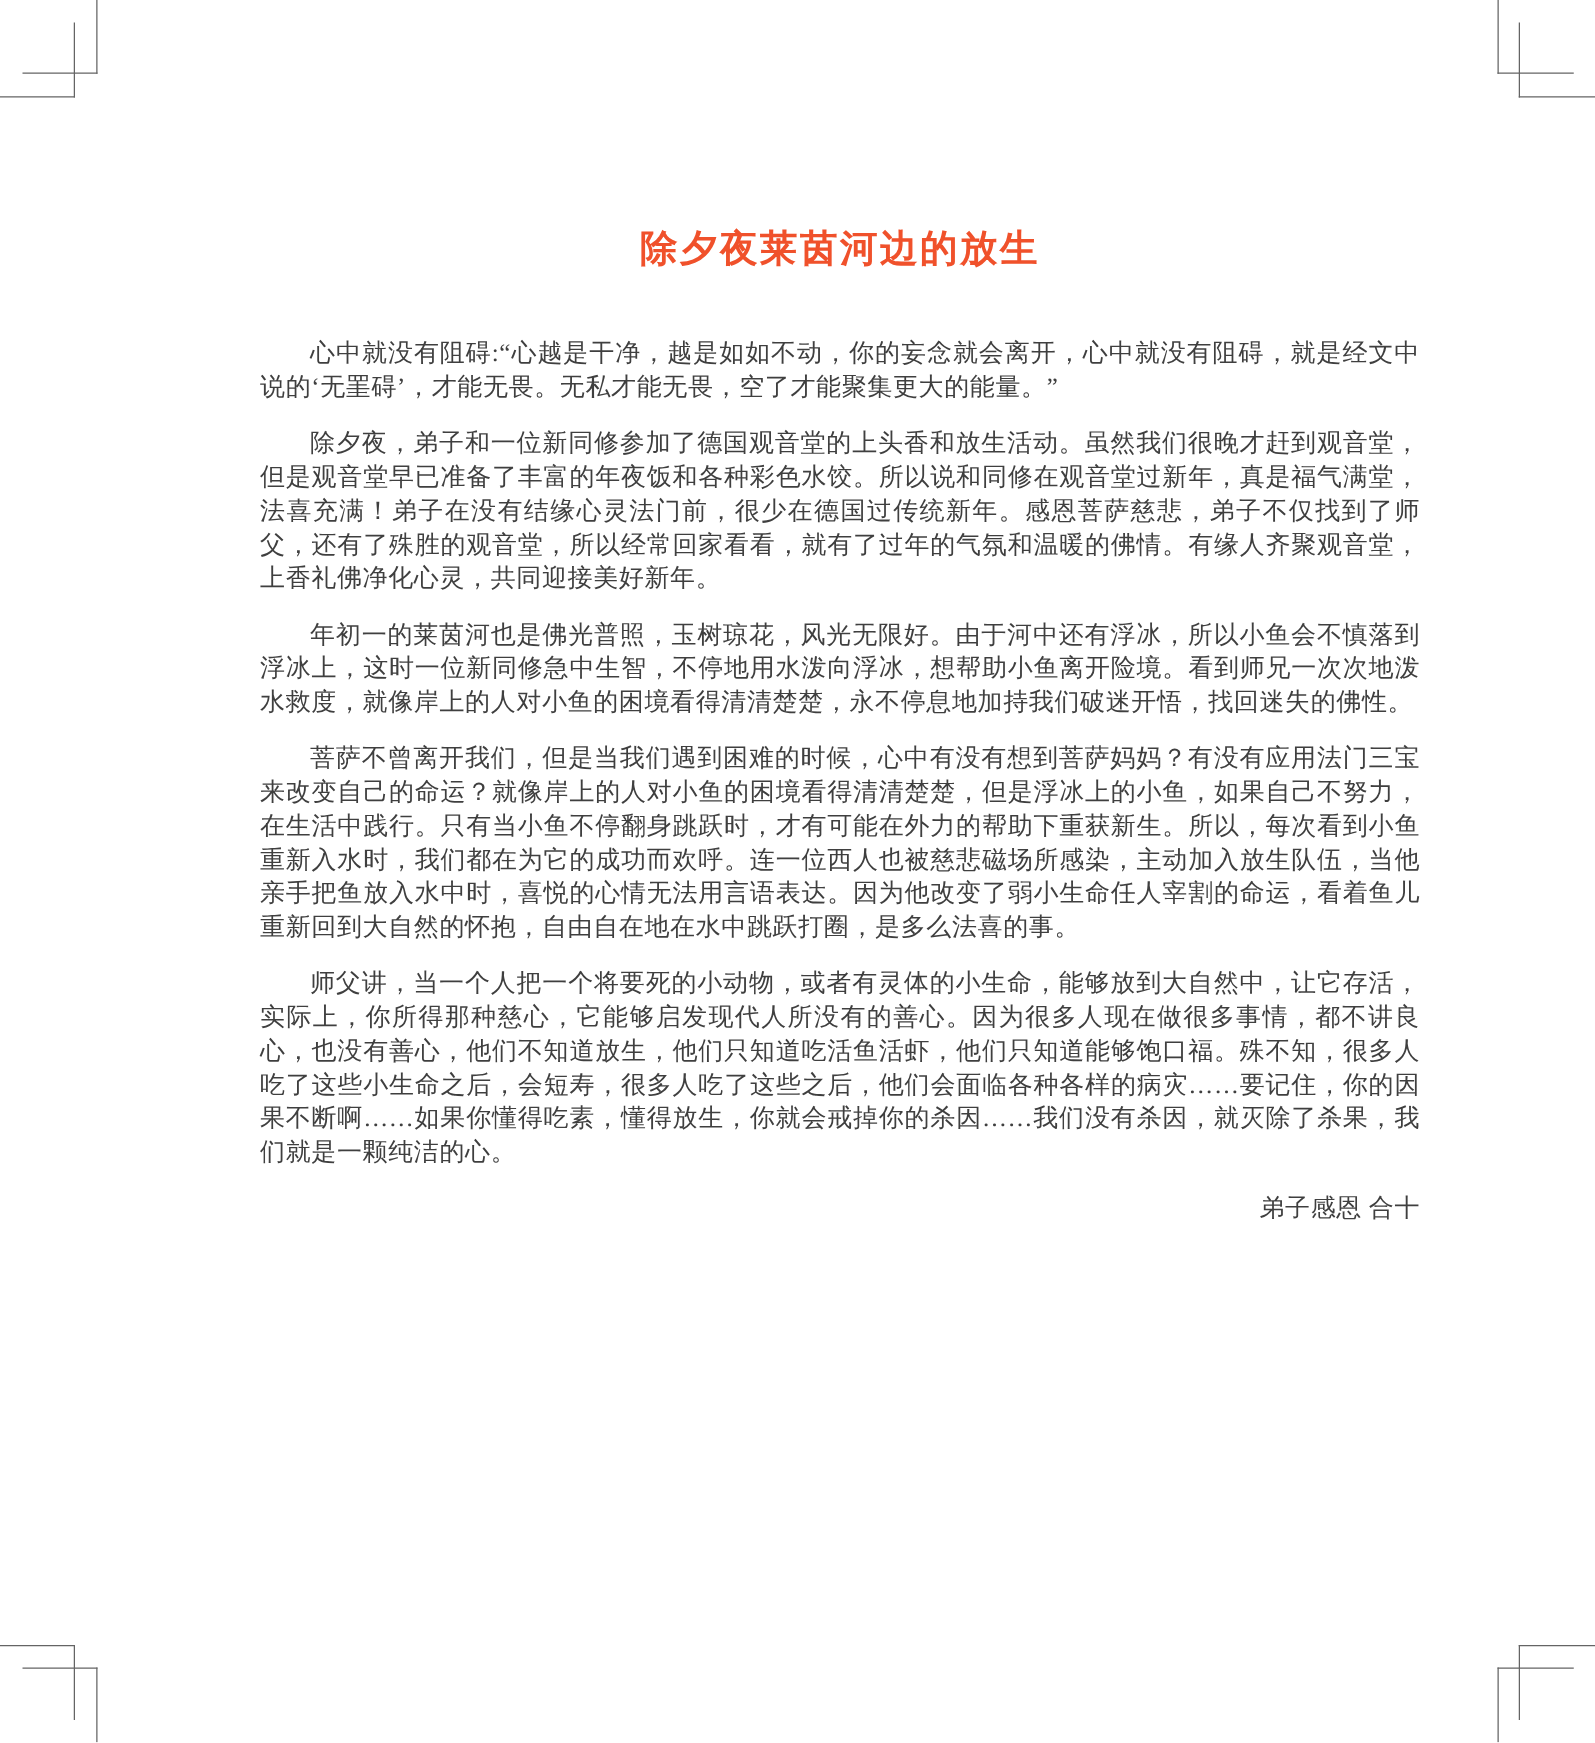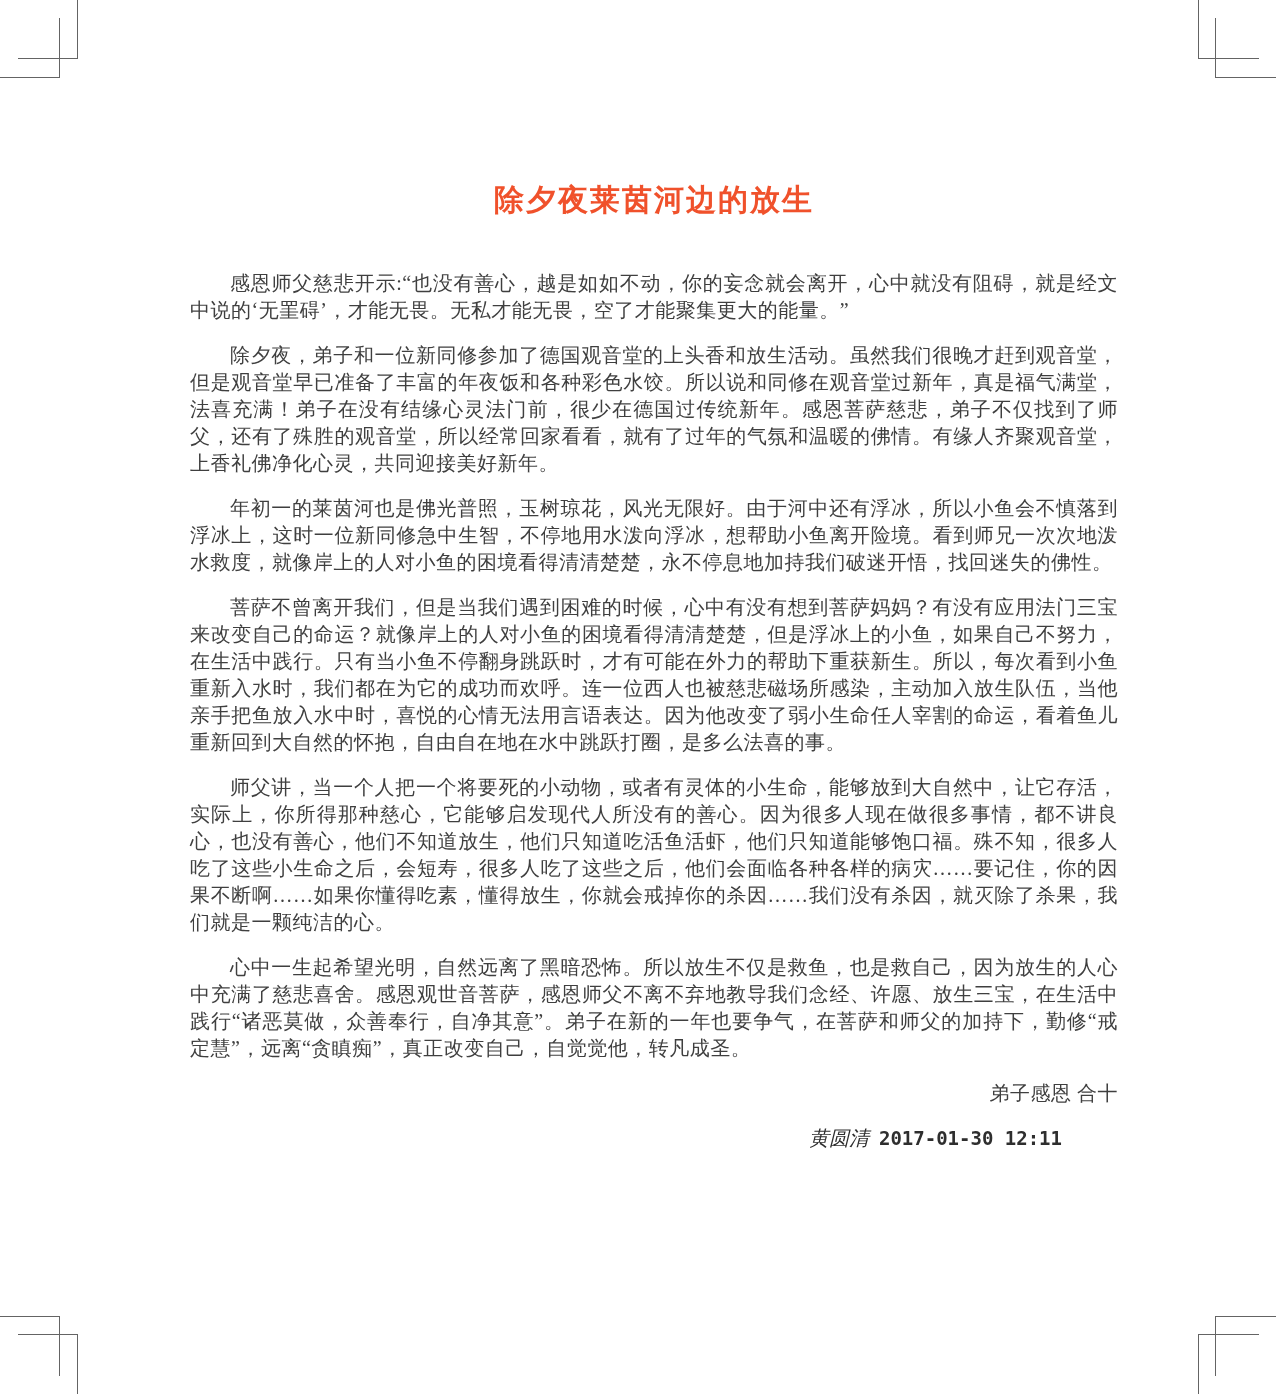--- a/index.html
+++ b/index.html
@@ -18,21 +18,21 @@
   .tr-a { right:17px; top:0;        width:60px; height:58px; border-left-width:1.5px;  border-bottom-width:1.5px; }
   .tr-b { right:0;    top:18px;     width:60px; height:59px; border-left-width:1.5px;  border-bottom-width:1.5px; }
   .bl-a { left:0;     bottom:18px;  width:59px; height:59px; border-right-width:1.5px; border-top-width:1.5px; }
   .bl-b { left:18px;  bottom:0;     width:59px; height:59px; border-right-width:1.5px; border-top-width:1.5px; }
   .br-a { right:0;    bottom:18px;  width:60px; height:59px; border-left-width:1.5px;  border-top-width:1.5px; }
   .br-b { right:17px; bottom:0;     width:60px; height:59px; border-left-width:1.5px;  border-top-width:1.5px; }
 
   
   .article {
     position:absolute;
-    left:190px; top:182px; width:928px;
+    left:208px; top:182px; width:928px;
   }
   .title {
     margin:0 0 52px 0;
     font-family:"Liberation Sans", sans-serif;
     font-weight:bold;
     font-size:30px;
     line-height:36px;
     letter-spacing:2px;
     text-align:center;
     color:#f0512b;
@@ -88,28 +88,24 @@
   <div class="cropline tr-b"></div>
   <div class="cropline bl-a"></div>
   <div class="cropline bl-b"></div>
   <div class="cropline br-a"></div>
   <div class="cropline br-b"></div>
 
   <main class="article">
     <h1 class="title">除夕夜莱茵河边的放生</h1>
 
     <div>
-        <p class="body-par">感恩师父慈悲开示:“也没有善心，越是如如不动，你的妄念就会离开，心中就没有阻碍，就是经文中说的‘无罣碍’，才能无畏。无私才能无畏，空了才能聚集更大的能量。”</p>
+        <p class="body-par">心中就没有阻碍:“心越是干净，越是如如不动，你的妄念就会离开，心中就没有阻碍，就是经文中说的‘无罣碍’，才能无畏。无私才能无畏，空了才能聚集更大的能量。”</p>
         <p class="body-par">除夕夜，弟子和一位新同修参加了德国观音堂的上头香和放生活动。虽然我们很晚才赶到观音堂，但是观音堂早已准备了丰富的年夜饭和各种彩色水饺。所以说和同修在观音堂过新年，真是福气满堂，法喜充满！弟子在没有结缘心灵法门前，很少在德国过传统新年。感恩菩萨慈悲，弟子不仅找到了师父，还有了殊胜的观音堂，所以经常回家看看，就有了过年的气氛和温暖的佛情。有缘人齐聚观音堂，上香礼佛净化心灵，共同迎接美好新年。</p>
         <p class="body-par">年初一的莱茵河也是佛光普照，玉树琼花，风光无限好。由于河中还有浮冰，所以小鱼会不慎落到浮冰上，这时一位新同修急中生智，不停地用水泼向浮冰，想帮助小鱼离开险境。看到师兄一次次地泼水救度，就像岸上的人对小鱼的困境看得清清楚楚，永不停息地加持我们破迷开悟，找回迷失的佛性。</p>
         <p class="body-par">菩萨不曾离开我们，但是当我们遇到困难的时候，心中有没有想到菩萨妈妈？有没有应用法门三宝来改变自己的命运？就像岸上的人对小鱼的困境看得清清楚楚，但是浮冰上的小鱼，如果自己不努力，在生活中践行。只有当小鱼不停翻身跳跃时，才有可能在外力的帮助下重获新生。所以，每次看到小鱼重新入水时，我们都在为它的成功而欢呼。连一位西人也被慈悲磁场所感染，主动加入放生队伍，当他亲手把鱼放入水中时，喜悦的心情无法用言语表达。因为他改变了弱小生命任人宰割的命运，看着鱼儿重新回到大自然的怀抱，自由自在地在水中跳跃打圈，是多么法喜的事。</p>
         <p class="body-par">师父讲，当一个人把一个将要死的小动物，或者有灵体的小生命，能够放到大自然中，让它存活，实际上，你所得那种慈心，它能够启发现代人所没有的善心。因为很多人现在做很多事情，都不讲良心，也没有善心，他们不知道放生，他们只知道吃活鱼活虾，他们只知道能够饱口福。殊不知，很多人吃了这些小生命之后，会短寿，很多人吃了这些之后，他们会面临各种各样的病灾……要记住，你的因果不断啊……如果你懂得吃素，懂得放生，你就会戒掉你的杀因……我们没有杀因，就灭除了杀果，我们就是一颗纯洁的心。</p>
-        <p class="body-par">心中一生起希望光明，自然远离了黑暗恐怖。所以放生不仅是救鱼，也是救自己，因为放生的人心中充满了慈悲喜舍。感恩观世音菩萨，感恩师父不离不弃地教导我们念经、许愿、放生三宝，在生活中践行“诸恶莫做，众善奉行，自净其意”。弟子在新的一年也要争气，在菩萨和师父的加持下，勤修“戒定慧”，远离“贪瞋痴”，真正改变自己，自觉觉他，转凡成圣。</p>
       </div>
 
     <p class="closing">弟子感恩 合十</p>
 
-    <div class="signature">
-      <span class="sig-name">黄圆清</span><span class="sig-datetime">2017-01-30 12:11</span>
-    </div>
   </main>
 
 </div>
 
 </body></html>

